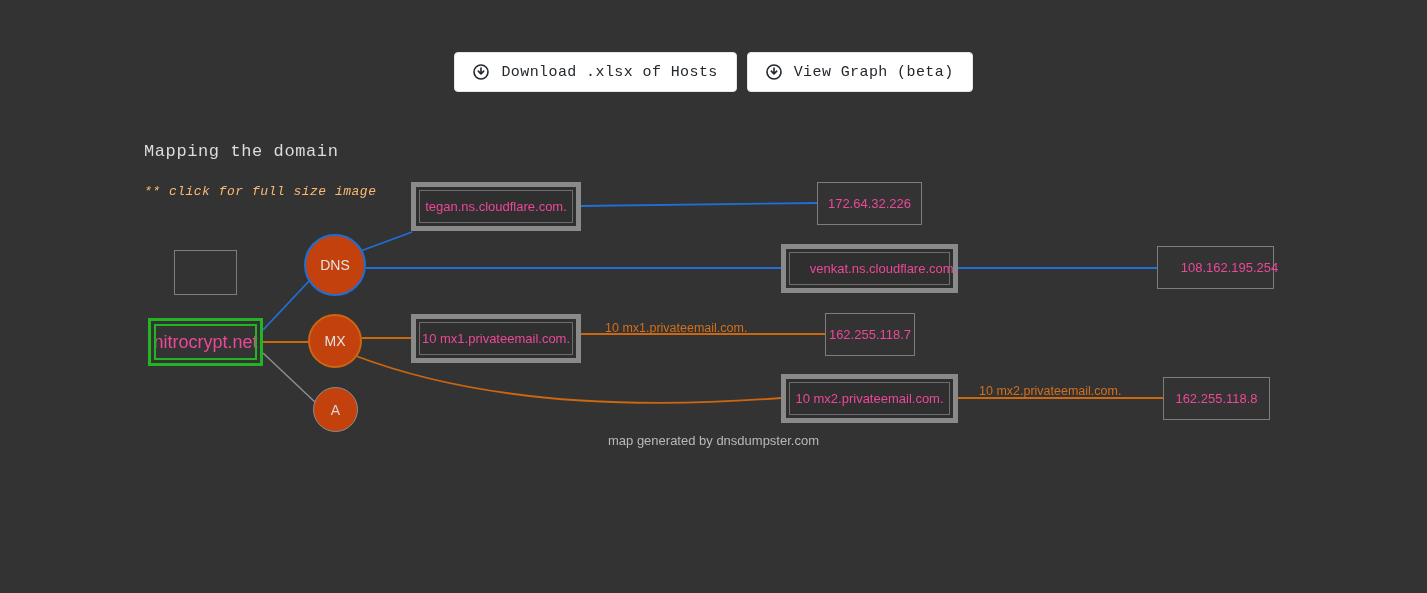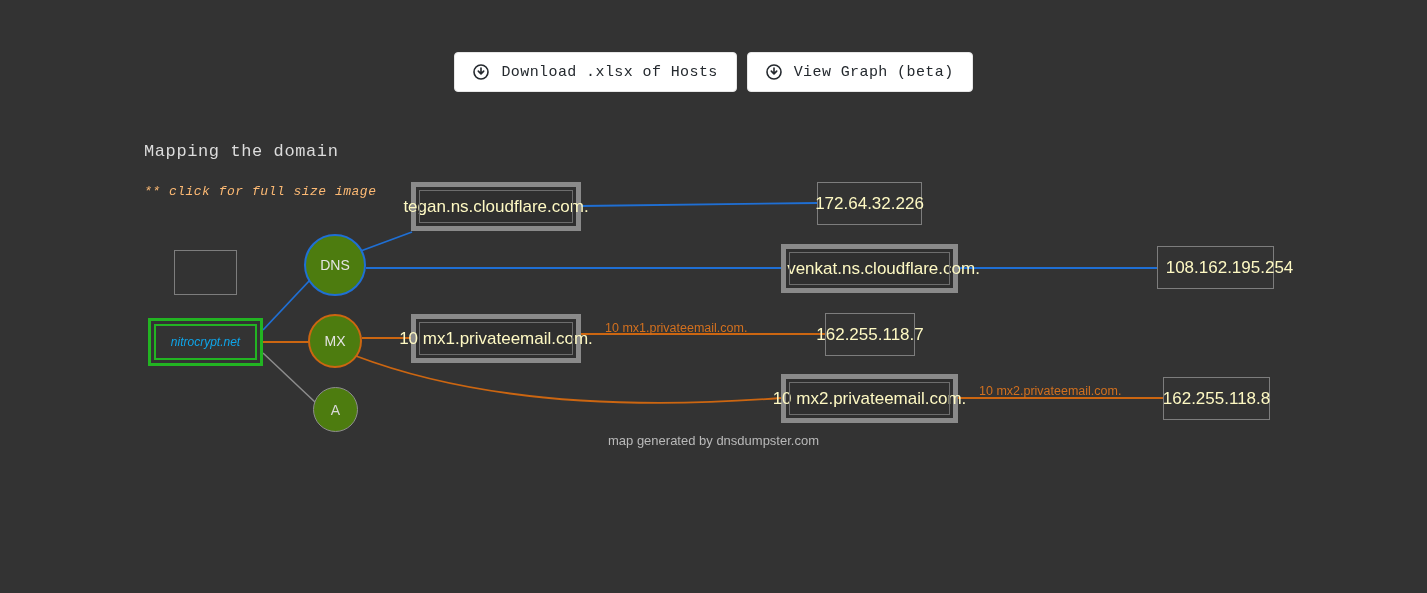--- a/index.html
+++ b/index.html
@@ -89,22 +89,22 @@
     top: 0;
   }
 
   
   .node {
     position: absolute;
     box-sizing: border-box;
     display: flex;
     align-items: center;
     justify-content: center;
-    color: #fef9c3;
-    font-size: 17px;
+    color: #ec4899;
+    font-size: 13px;
     font-family: "Liberation Sans", sans-serif;
     white-space: nowrap;
     background: #333333;
   }
   
   .node.host {
     border: 5px solid #8a8a8a;
     background: #2f2f2f;
   }
   .node.host .inner {
@@ -115,23 +115,22 @@
   }
   
   .node.ip {
     border: 1px solid #7d7d7d;
     background: #333333;
   }
   
   .node.domain {
     border: 3px solid #22b422;
     background: #333333;
-    color: #0ea5e9;
-    font-size: 12px;
-    font-style: italic;
+    color: #ec4899;
+    font-size: 18px;
   }
   .node.domain .inner {
     position: absolute;
     left: 3px; top: 3px; right: 3px; bottom: 3px;
     border: 2px solid #22b422;
     pointer-events: none;
   }
   
   .node.blank {
     border: 1px solid #7d7d7d;
@@ -140,21 +139,21 @@
 
   
   .circle-node {
     position: absolute;
     border-radius: 50%;
     box-sizing: border-box;
     display: flex;
     align-items: center;
     justify-content: center;
     font-size: 14px;
-    background: #4d7c0f;
+    background: #c2410c;
     color: #e4e4e4;
   }
   .circle-node.dns { border: 2px solid #1f6fd4; }
   .circle-node.mx  { border: 2px solid #cc6611; }
   .circle-node.a   { border: 1.5px solid #8d8d8d; color: #d8d8d8; }
 
   
   .edge-label {
     position: absolute;
     font-size: 12.5px;

